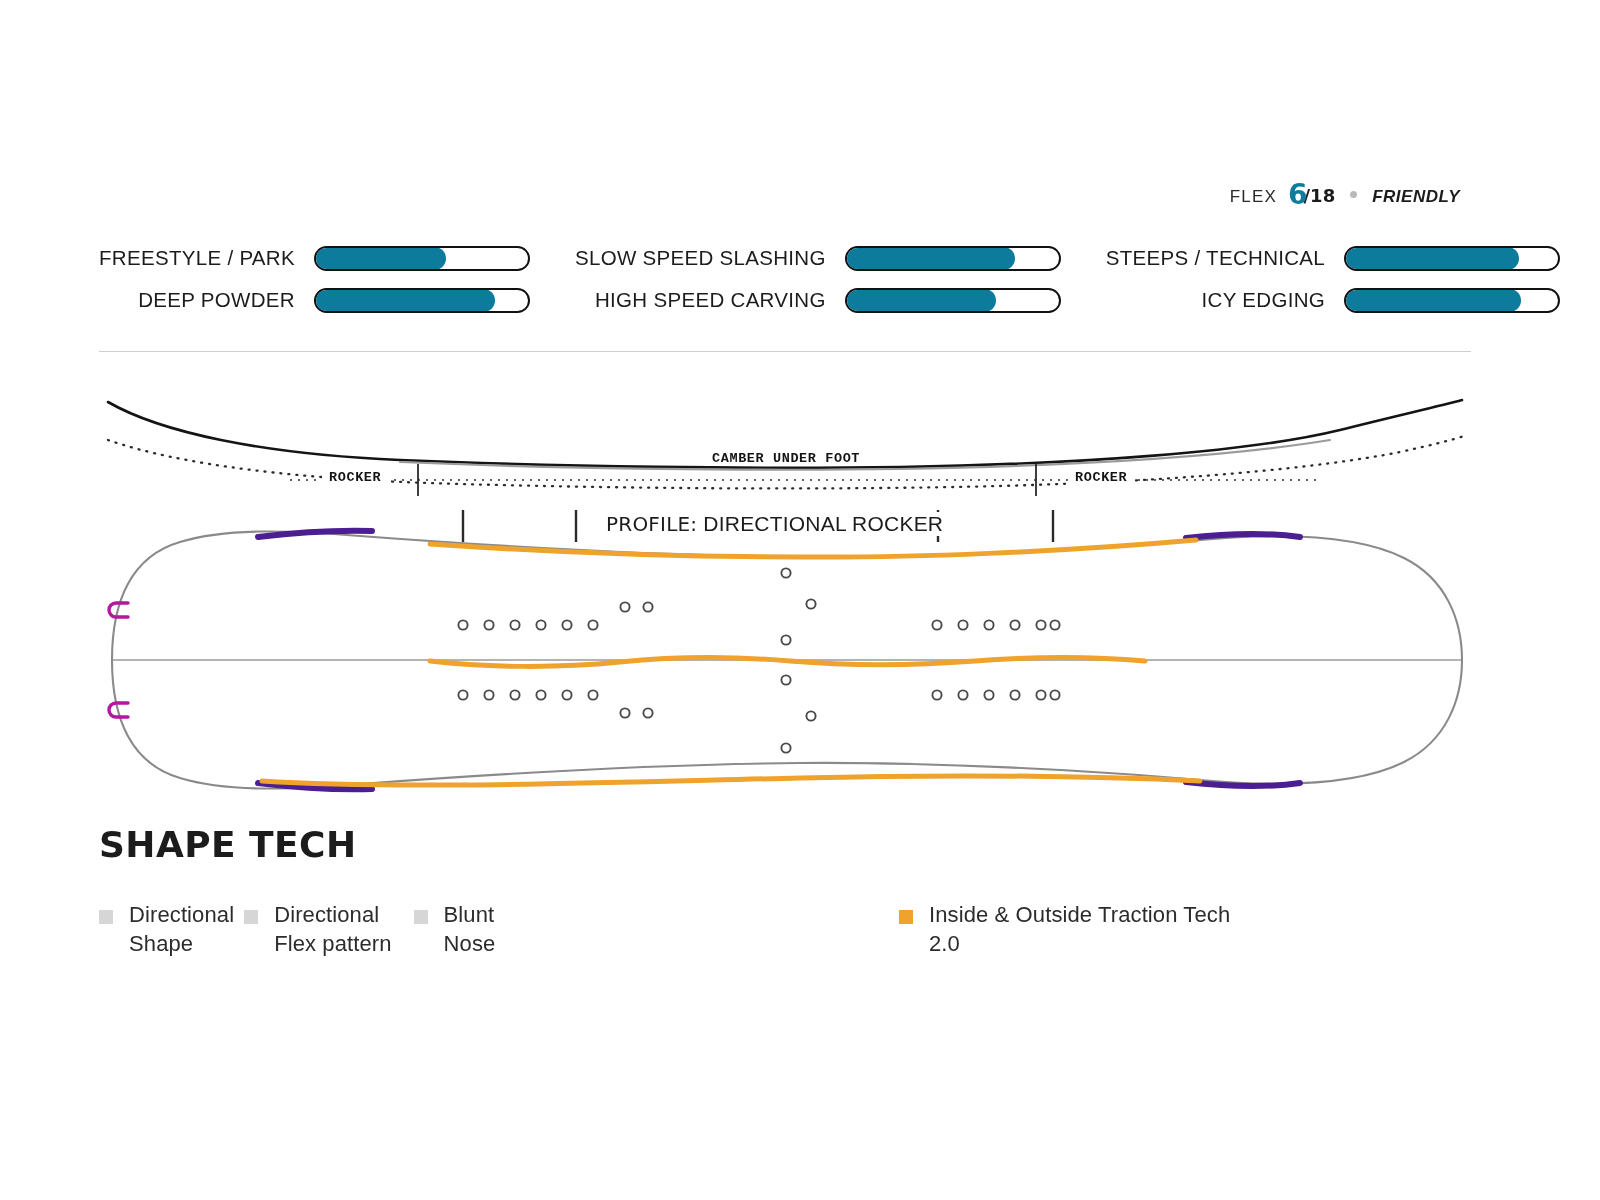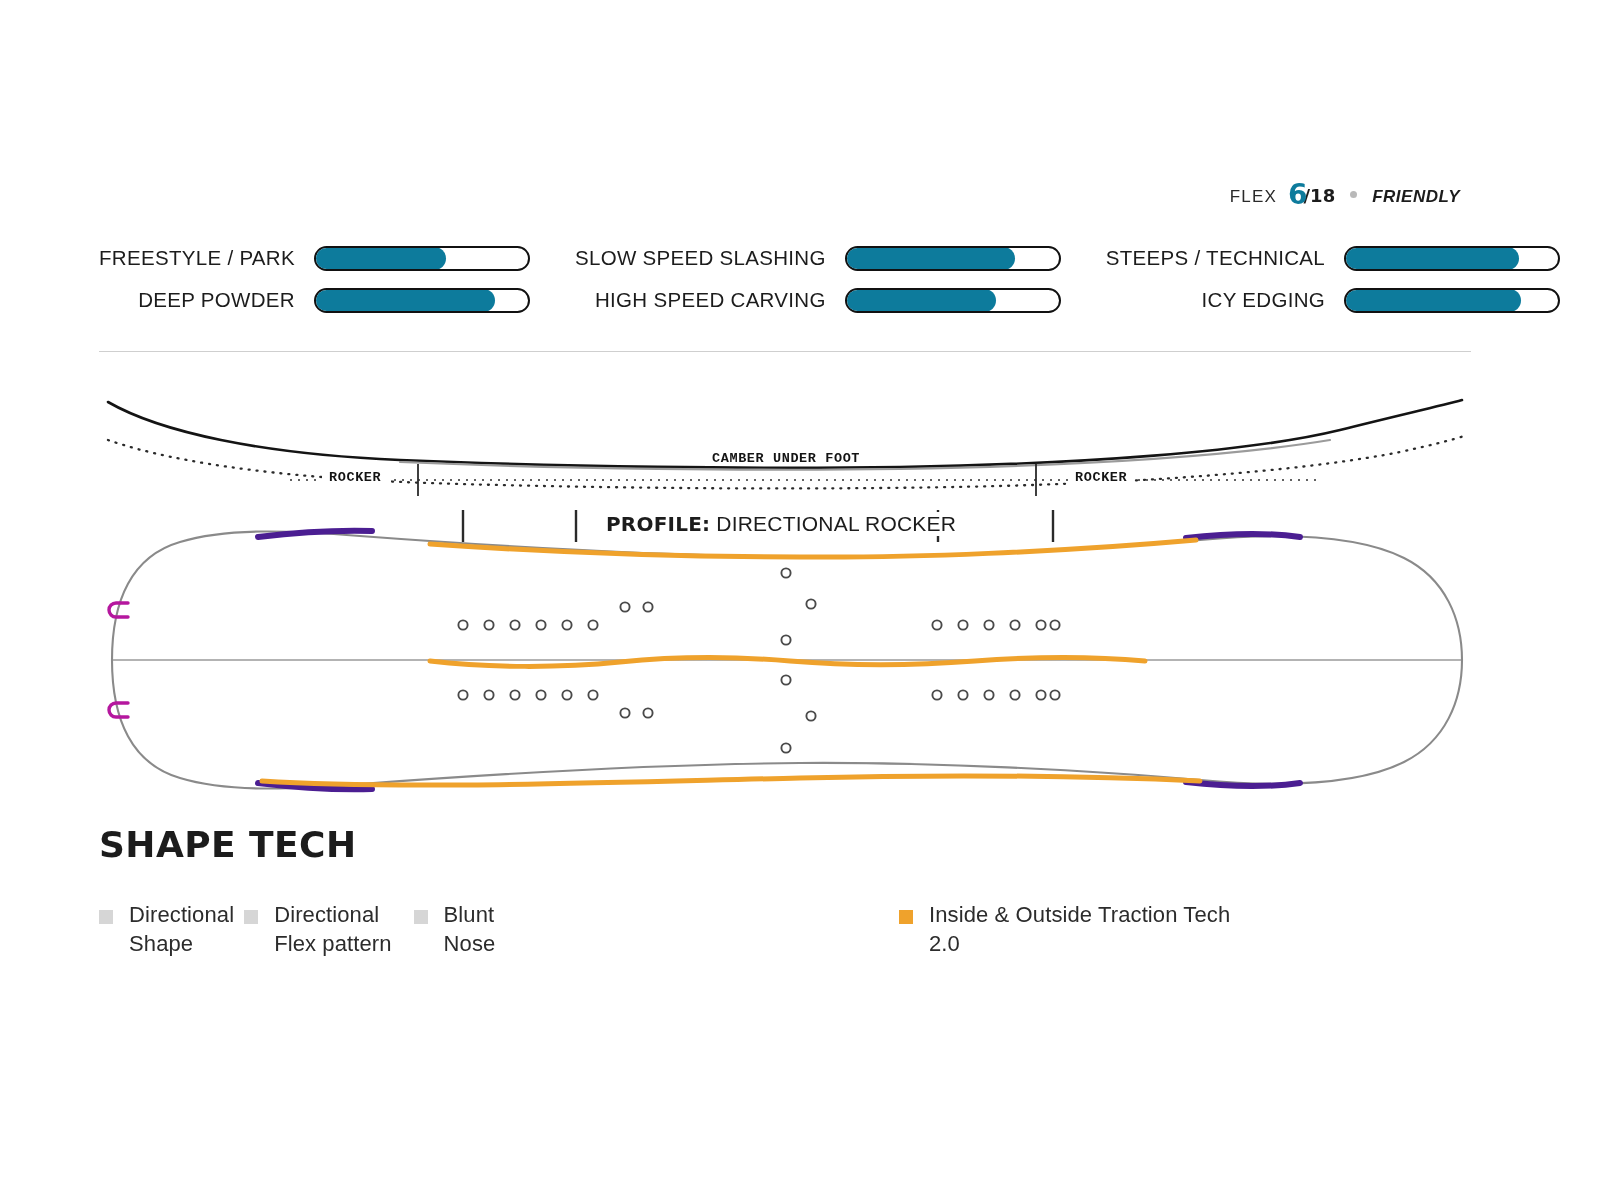--- a/index.html
+++ b/index.html
@@ -172,21 +172,21 @@
     left: 598px;
     top: 512px;
     font-size: 21px;
     letter-spacing: 0.01em;
     color: #1c1c1c;
     white-space: nowrap;
     background: #ffffff;
     padding: 0 8px;
   }
   #profile-caption .cap-key {
-    font-weight: bold;
+    font-weight: normal;
     font-family: "DejaVu Sans", sans-serif;
     font-size: 20px;
   }
 
   
   #board-svg {
     position: absolute;
     left: 0;
     top: 500px;
     width: 1600px;

